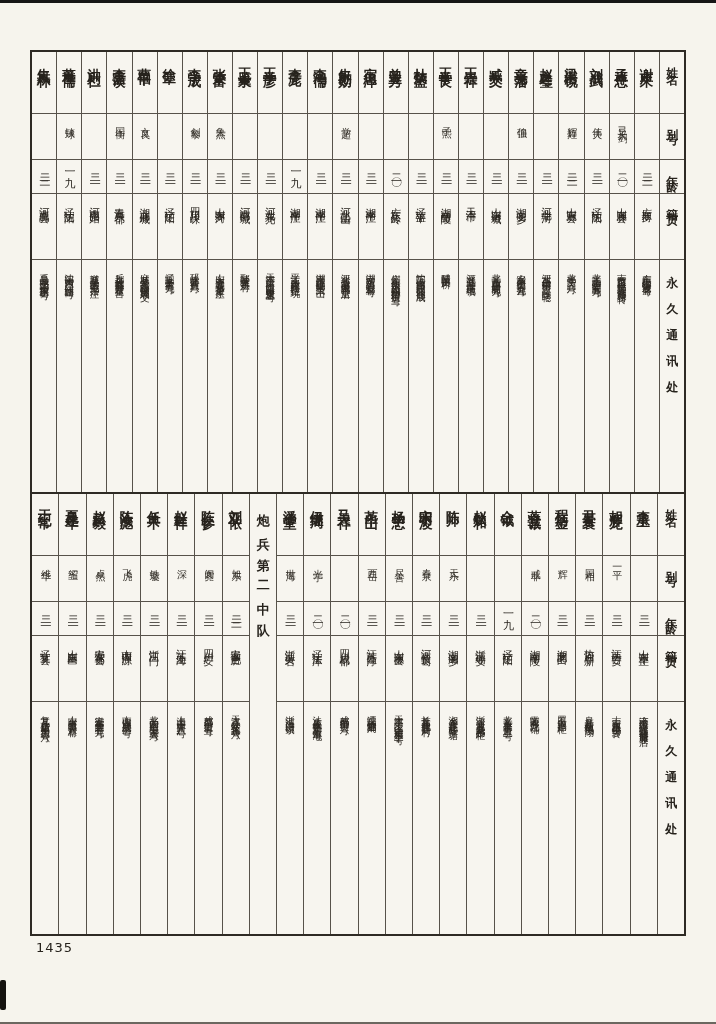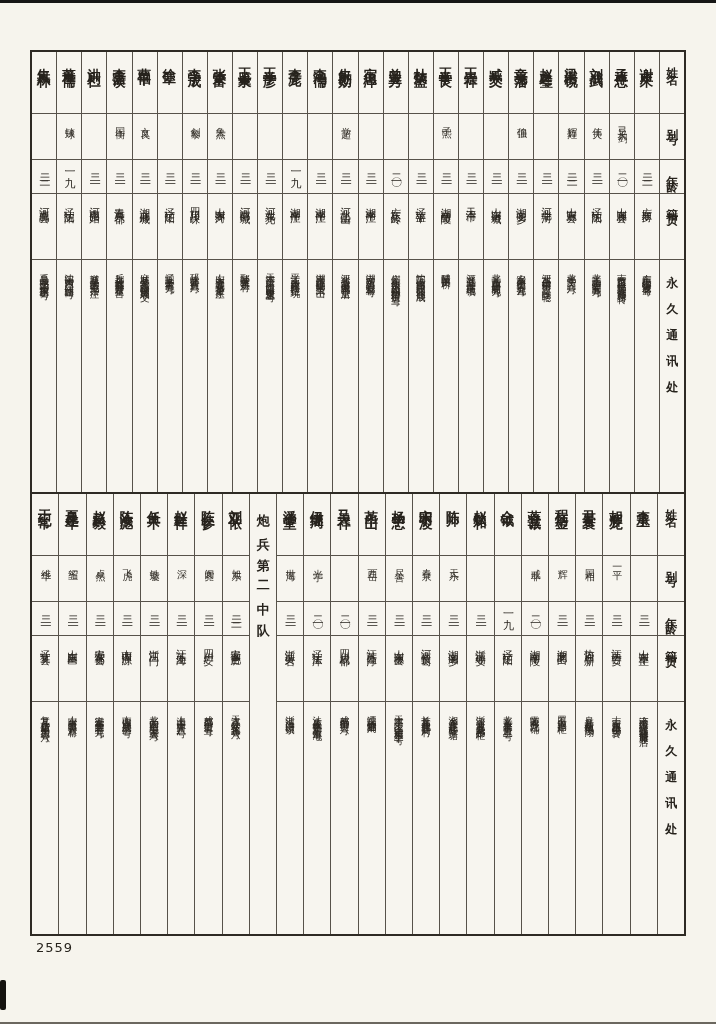--- a/index.html
+++ b/index.html
@@ -871,16 +871,16 @@
       </div>
       <div class="cell c-native">
         <span class="vt t-native">辽宁复县</span>
       </div>
       <div class="cell c-addr">
         <span class="vt t-addr">复县瓦房店镇复州大街二六号</span>
       </div>
     </div>
   </div>
 
-<div class="pageno">2559</div>
+<div class="pageno">1435</div>
 
 <div class="smudge"></div>
 <div class="edge-bottom"></div>
 
 </body></html>

